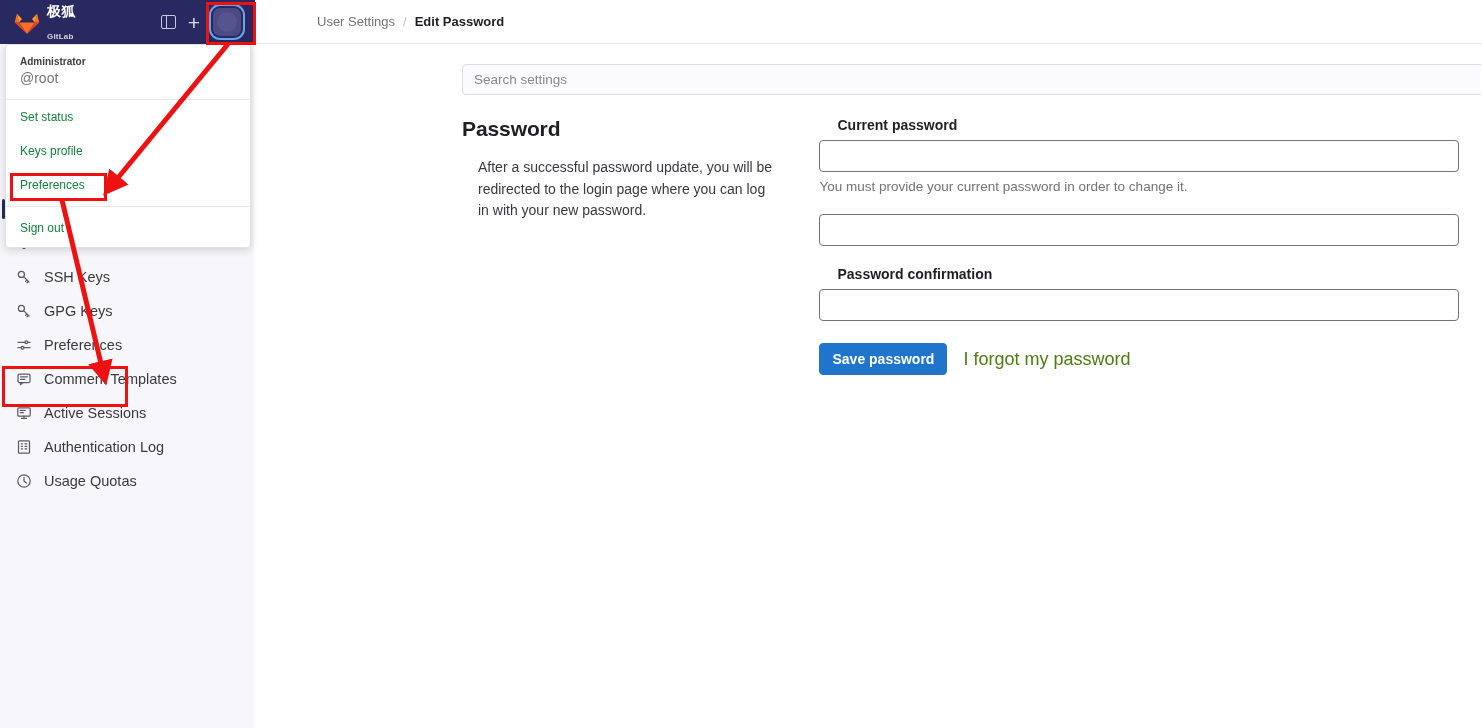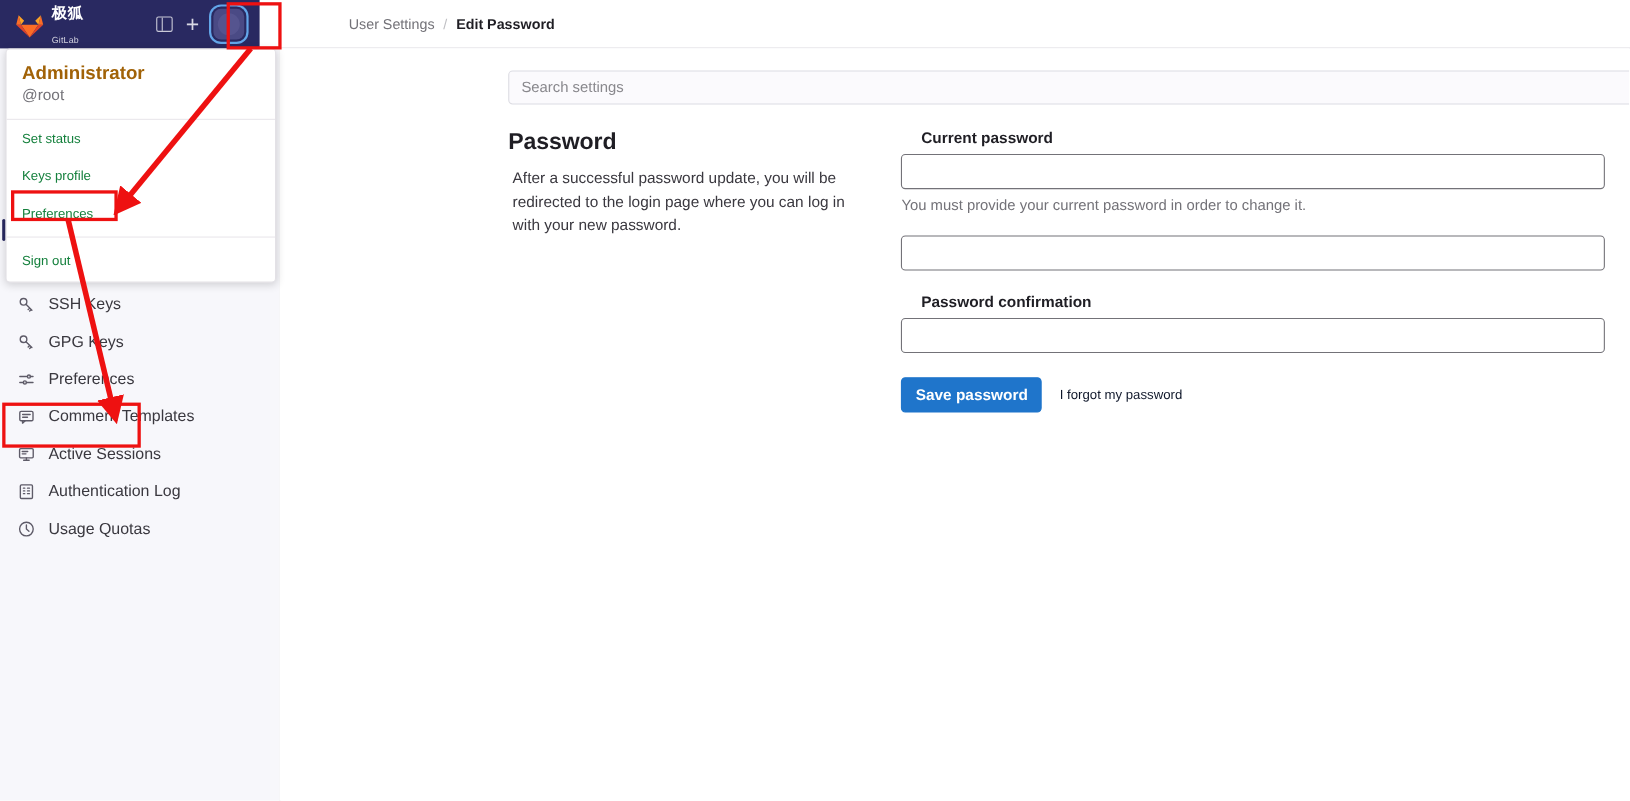--- a/index.html
+++ b/index.html
@@ -10,31 +10,31 @@
     background: #fff;
     font-family: "Liberation Sans", sans-serif;
     -webkit-font-smoothing: antialiased;
   }
 
   #app { position: relative; width: 1482px; height: 728px; }
 
   
   .navbar {
     position: absolute; top: 0; left: 0;
-    width: 236px; height: 44px;
+    width: 255px; height: 44px;
     background: #292961;
     display: flex; align-items: center;
     padding: 0 8px;
     z-index: 5;
   }
   .logo-wrap { display: flex; align-items: center; gap: 7px; padding-left: 6px; }
   .fox { width: 26px; height: 25px; display: block; }
   .logo-text { display: flex; flex-direction: column; line-height: 1; }
   .logo-cn { color: #fff; font-size: 14px; font-weight: bold; letter-spacing: .5px; }
-  .logo-en { color: #d3d3e0; font-size: 8px; font-weight: normal; letter-spacing: .2px; margin-top: 15px;}
+  .logo-en { color: #d3d3e0; font-size: 8px; font-weight: bold; letter-spacing: .2px; margin-top: 15px;}
 
   .nav-spacer { flex: 1; }
   .nav-btn {
     width: 26px; height: 26px;
     display: flex; align-items: center; justify-content: center;
     border-radius: 4px; cursor: pointer;
   }
   .icon-sidebar { width: 15px; height: 14px; border: 1.6px solid #c9c9d8; border-radius: 2px; position: relative; }
   .icon-sidebar:after { content:""; position:absolute; left: 4px; top: 0; bottom: 0; width:1.6px; background:#c9c9d8; }
   .icon-plus { color: #d8d8e4; font-size: 21px; line-height: 1; font-weight: 300; }
@@ -106,21 +106,21 @@
     outline: none;
     font-family: "Liberation Sans", sans-serif;
   }
   .search-input::placeholder { color: #89888d; }
 
   .cols { display: flex; padding-left: 208px; margin-top: 22px; }
   .col-left { width: 426px; padding-right: 30px; }
   .col-right { width: 800px; }
 
   .sec-title { font-size: 21px; font-weight: bold; color: #1f1e24; margin: 0 0 10px 0; letter-spacing: -0.1px; }
-  .sec-desc { font-size: 14px; line-height: 1.55; color: #3a383f; margin: 4px; }
+  .sec-desc { font-size: 14px; line-height: 1.55; color: #3a383f; margin: 16px; }
 
   .form-lead { font-size: 14px; font-weight: bold; color: #1f1e24; margin: 0 0 19px 0; }
   .field-label { font-size: 14px; font-weight: bold; color: #1f1e24; display:block; margin-bottom: 7px; margin-left: 18px; }
   .field-input {
     display: block; width: 640px; height: 32px;
     border: 1px solid #737278; border-radius: 4px;
     background: #fff; padding: 0 10px;
     font-size: 14px; color: #1f1e24; outline: none;
     font-family: "Liberation Sans", sans-serif;
   }
@@ -128,35 +128,35 @@
   .field-block { margin-bottom: 20px; }
 
   .actions { display: flex; align-items: center; gap: 16px; margin-top: 22px; }
   .btn-primary {
     background: #1f75cb; color: #fff;
     border: 1px solid #1f75cb; border-radius: 4px;
     font-size: 14px; font-weight: bold;
     padding: 0 12px; height: 32px; cursor: pointer;
     font-family: "Liberation Sans", sans-serif;
   }
-  .link-forgot { color: #0f172a; font-size: 12px; text-decoration: none; cursor: pointer; }
+  .link-forgot { color: #4d7c0f; font-size: 18px; text-decoration: none; cursor: pointer; }
 
   
   .dropdown {
     position: absolute; top: 44px; left: 5px;
     width: 246px;
     background: #fff;
     border: 1px solid #e3e1e6;
     border-radius: 4px;
     box-shadow: 0 2px 8px rgba(0,0,0,.16);
     z-index: 40;
     padding: 0 0 2px 0;
   }
   .dd-head { padding: 11px 14px 12px 14px; border-bottom: 1px solid #e9e7ec; }
-  .dd-name { font-size: 17px; font-weight: bold; color: #a16207; line-height: 1.25; }
+  .dd-name { font-size: 10px; font-weight: bold; color: #404040; line-height: 1.25; }
   .dd-handle { font-size: 14px; color: #737278; line-height: 1.35; }
   .dd-item {
     height: 34px; display:flex; align-items:center;
     padding: 0 14px; font-size: 12px; color: #15803d; cursor: pointer;
   }
   .dd-sep { height: 1px; background: #e9e7ec; margin: 4px 0; }
 
   
   .anno { position: absolute; border: 3px solid #ee1111; z-index: 60; pointer-events: none; }
   .anno-arrows { position: absolute; inset: 0; z-index: 61; pointer-events: none; }

